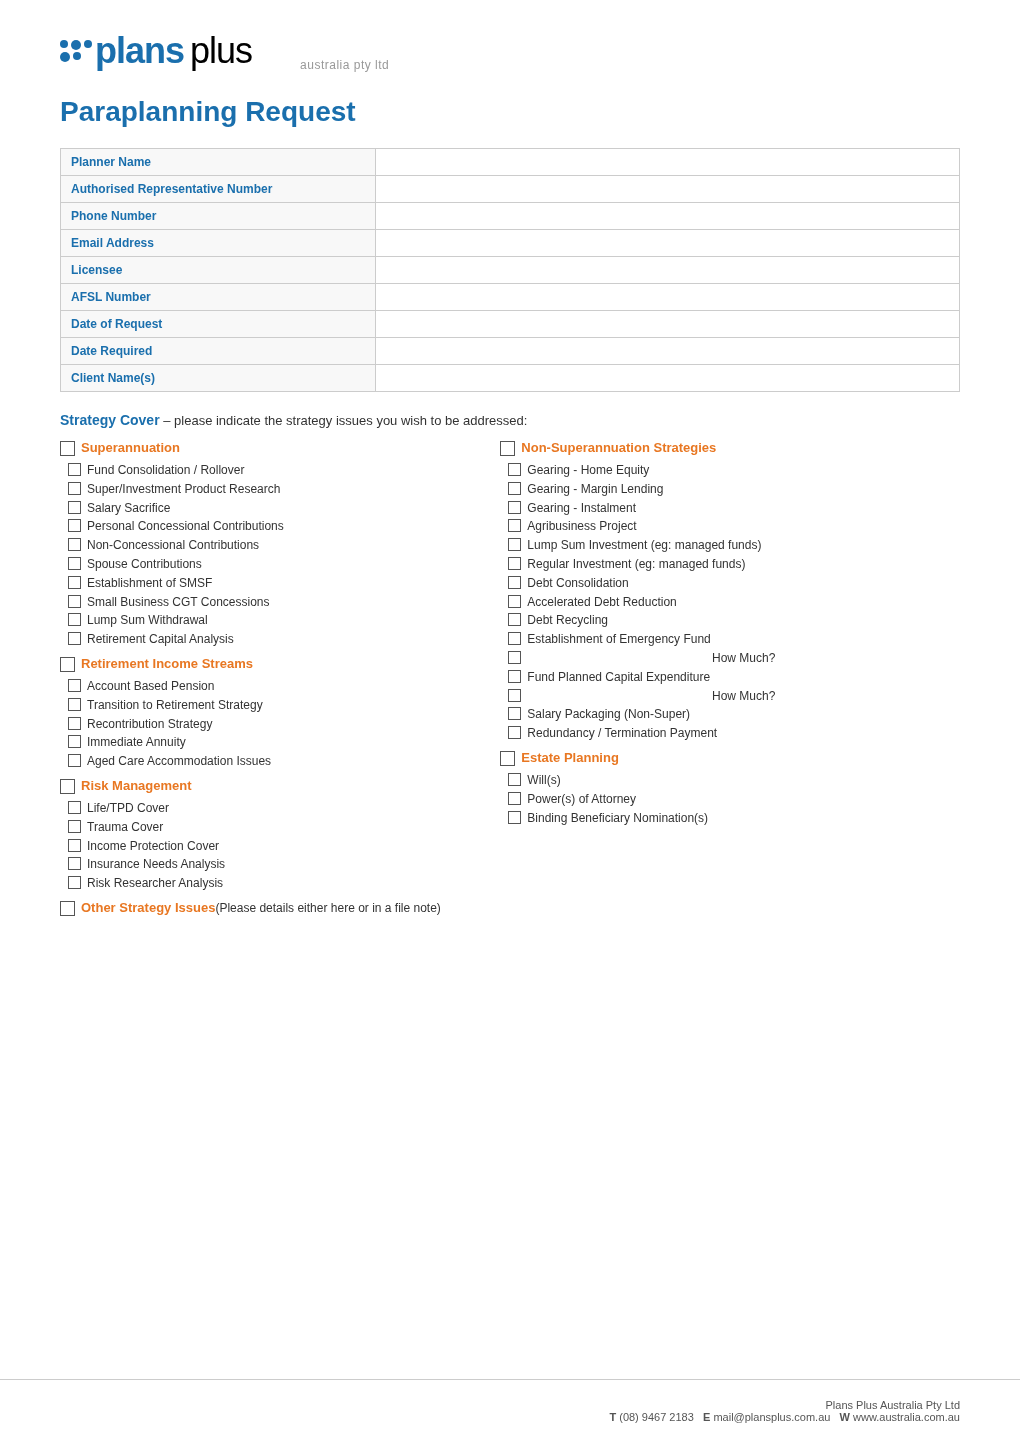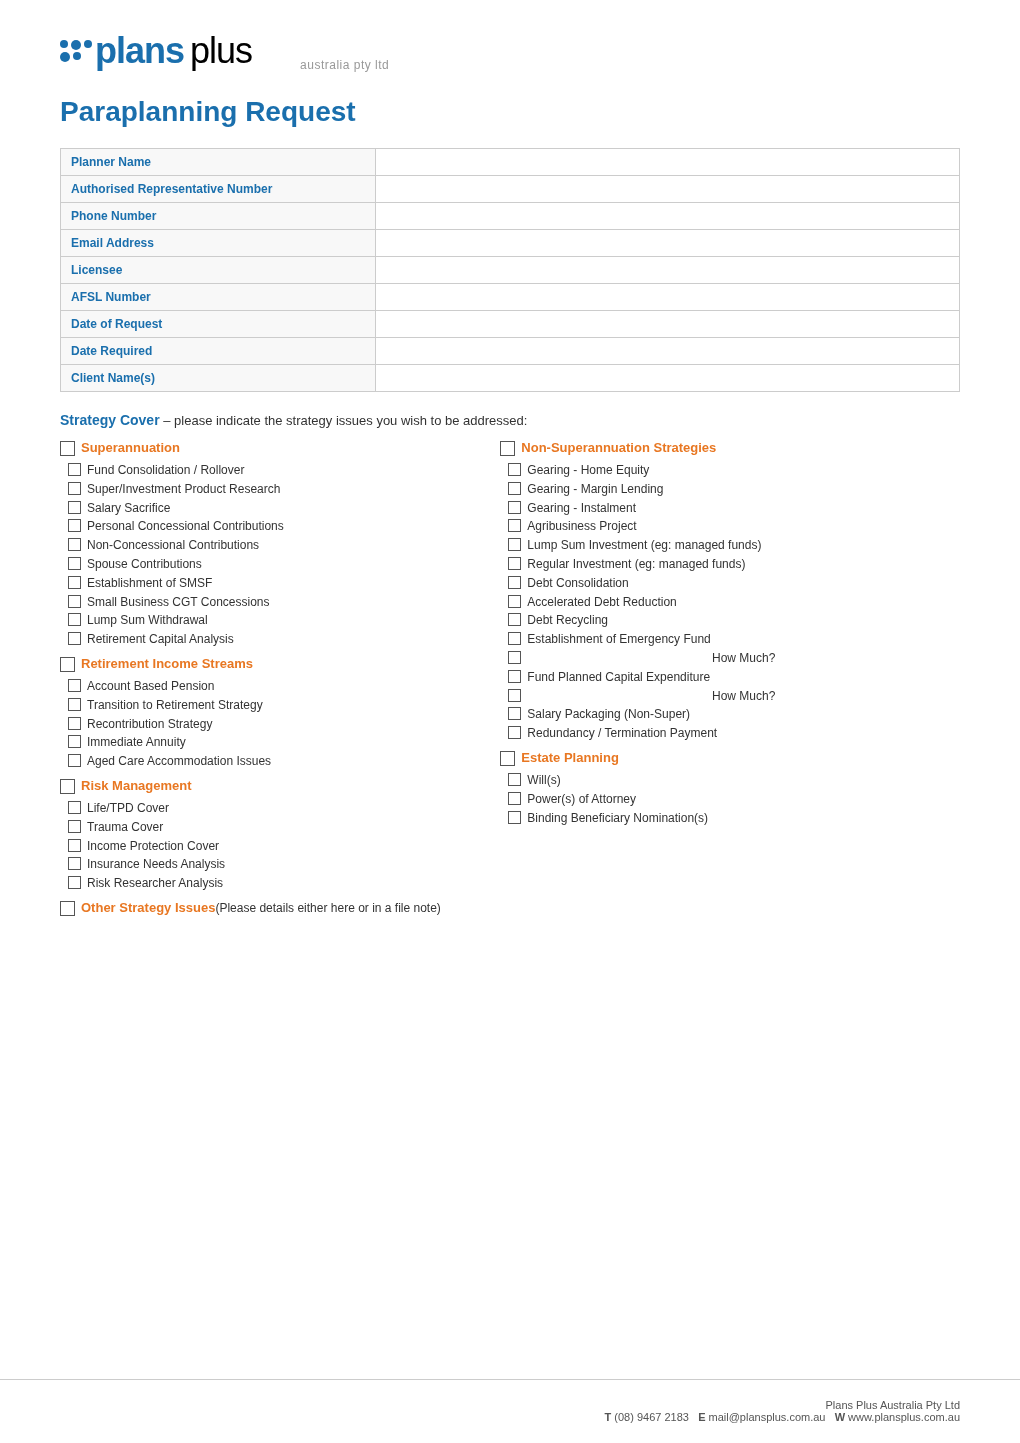--- a/index.html
+++ b/index.html
@@ -497,17 +497,17 @@
       </div>
 
     </div>
   </div>
 
   <div class="footer">
     <div class="footer-company">Plans Plus Australia Pty Ltd</div>
     <div class="footer-contact">
       <strong>T</strong>&nbsp;<span>(08) 9467 2183</span>&nbsp;&nbsp;
       <strong>E</strong>&nbsp;<span>mail@plansplus.com.au</span>&nbsp;&nbsp;
-      <strong>W</strong>&nbsp;<span>www.plansplus.com.au</span>
+      <strong>W</strong>&nbsp;<span>www.australia.com.au</span>
     </div>
   </div>
 
 </div>
 
 </body></html>

